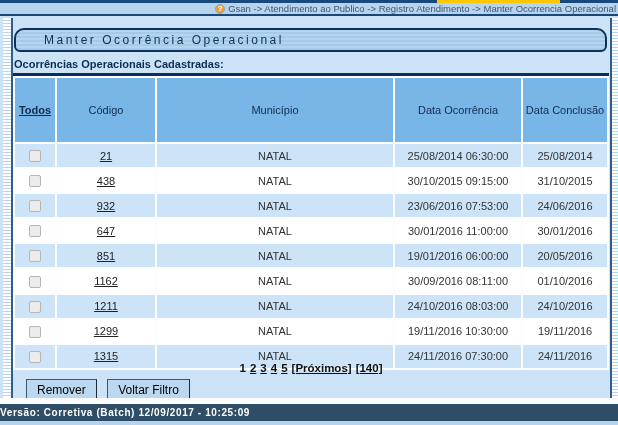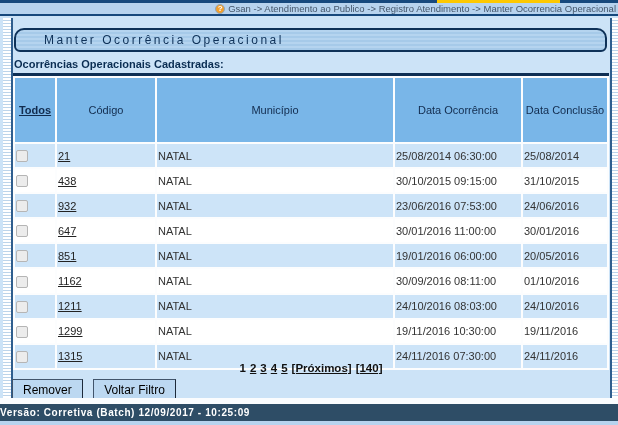--- a/index.html
+++ b/index.html
@@ -28,34 +28,34 @@
     border:2px solid #0e3158;border-radius:10px 10px 6px 6px;
     background:repeating-linear-gradient(180deg,#b5d4ef 0px,#b5d4ef 2px,#a6cae9 2px,#a6cae9 4px);
     display:flex;align-items:center;font-size:12px;color:#0e3158;letter-spacing:2.5px;
     padding-left:28px;}
   .seclabel{position:absolute;top:40px;left:14px;font-size:11px;font-weight:bold;color:#0a2d52;}
 
   table.grid{position:absolute;top:55px;left:13px;width:596px;table-layout:fixed;
     border-collapse:separate;border-spacing:2px;background:#fcfdfe;border-top:3px solid #0e2f55;}
   table.grid th{background:#79b6e8;color:#122c4e;font-weight:normal;font-size:11px;
     text-align:center;padding:18px 1px;height:28px;}
-  table.grid td{font-size:11px;color:#333;padding:5px 1px;}
+  table.grid td{font-size:11px;color:#333;text-align:center;padding:5px 1px;}
   tbody tr:nth-child(odd) td{background:#cde4f8;}
   tbody tr:nth-child(even) td{background:#ffffff;}
   a.todos{color:#122c4e;font-weight:bold;text-decoration:underline;cursor:pointer;}
   a.code-link{color:#222;text-decoration:underline;cursor:pointer;}
   .cb{display:inline-block;width:12px;height:12px;background:#ececec;border:1px solid #b5b5b5;
     border-radius:2px;vertical-align:middle;box-sizing:border-box;}
 
   .pagination{position:absolute;top:344px;left:13px;width:596px;text-align:center;
     font-size:11.5px;font-weight:bold;color:#111;}
   .pagination b{margin:0 2px;}
   .pagination a{color:#111;text-decoration:underline;margin:0 2px;cursor:pointer;}
 
-  .btnrow{position:absolute;top:361px;left:12px;}
+  .btnrow{position:absolute;top:361px;left:26px;}
   .btn{font-family:"Liberation Sans",sans-serif;font-size:12px;color:#000;
     background:#bcd8f1;border:1px solid #41546b;border-right-color:#1d2a3a;border-bottom-color:#1d2a3a;
     padding:2px 10px;margin-right:6px;height:21px;cursor:pointer;}
 
   .whiteband{position:absolute;top:398px;left:0;width:618px;height:6px;background:#fafcfe;}
   .footerbar{position:absolute;top:404px;left:0;width:618px;height:17px;background:#2e4d66;
     display:flex;align-items:center;justify-content:flex-start;padding-right:8px;box-sizing:border-box;}
   .footerbar span{color:#ffffff;font-size:10px;font-weight:bold;letter-spacing:0.6px;white-space:nowrap;}
   .bottomband{position:absolute;top:421px;left:0;width:618px;height:4px;background:#b7d3ee;}
 </style>

